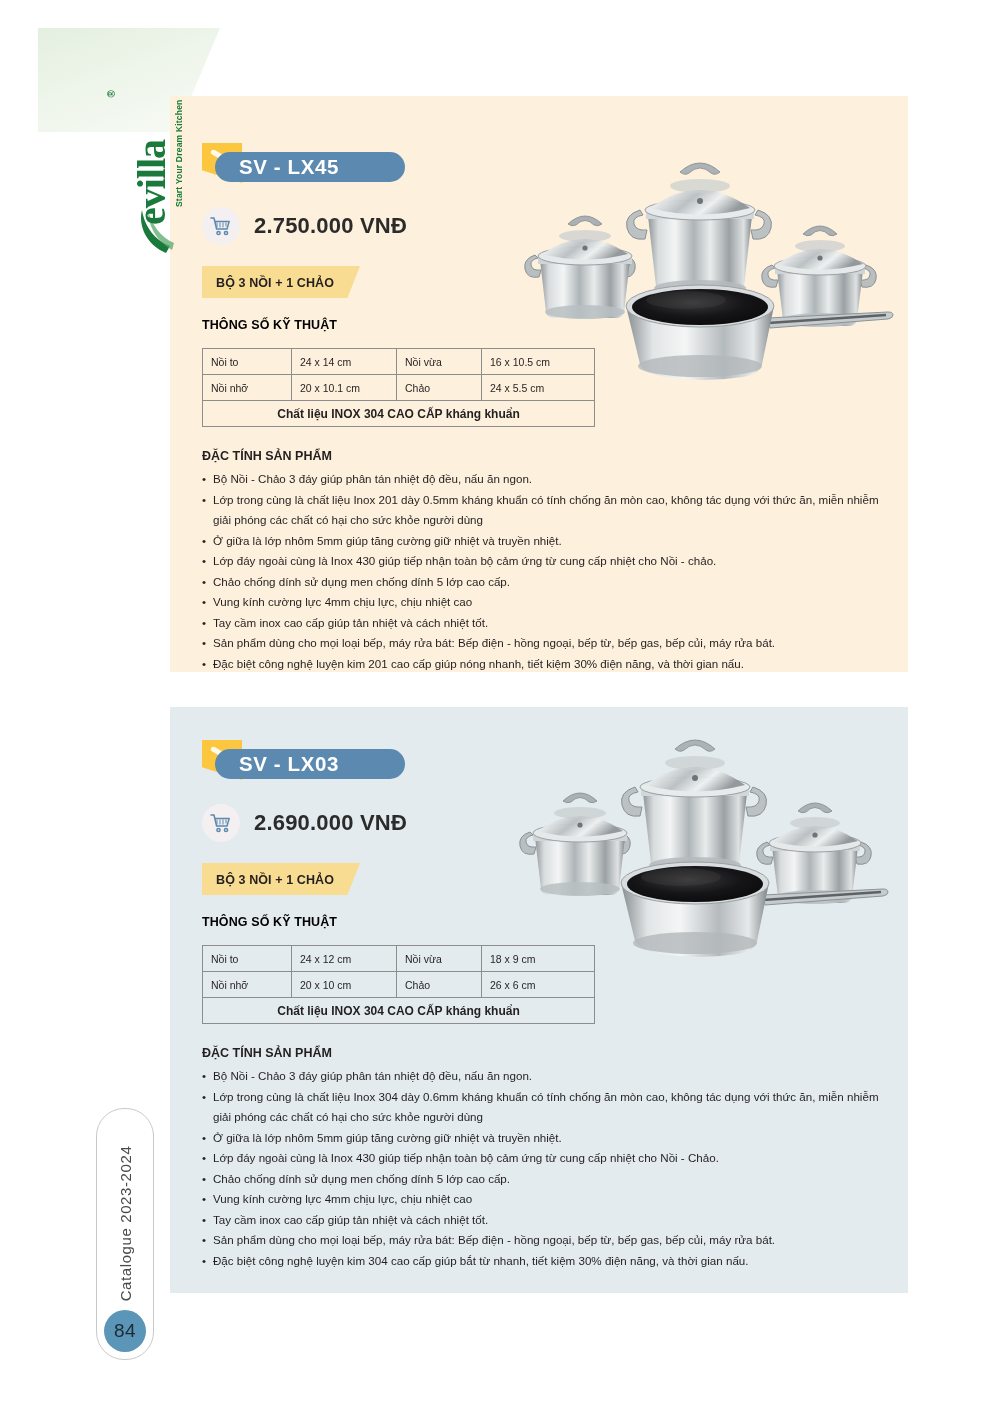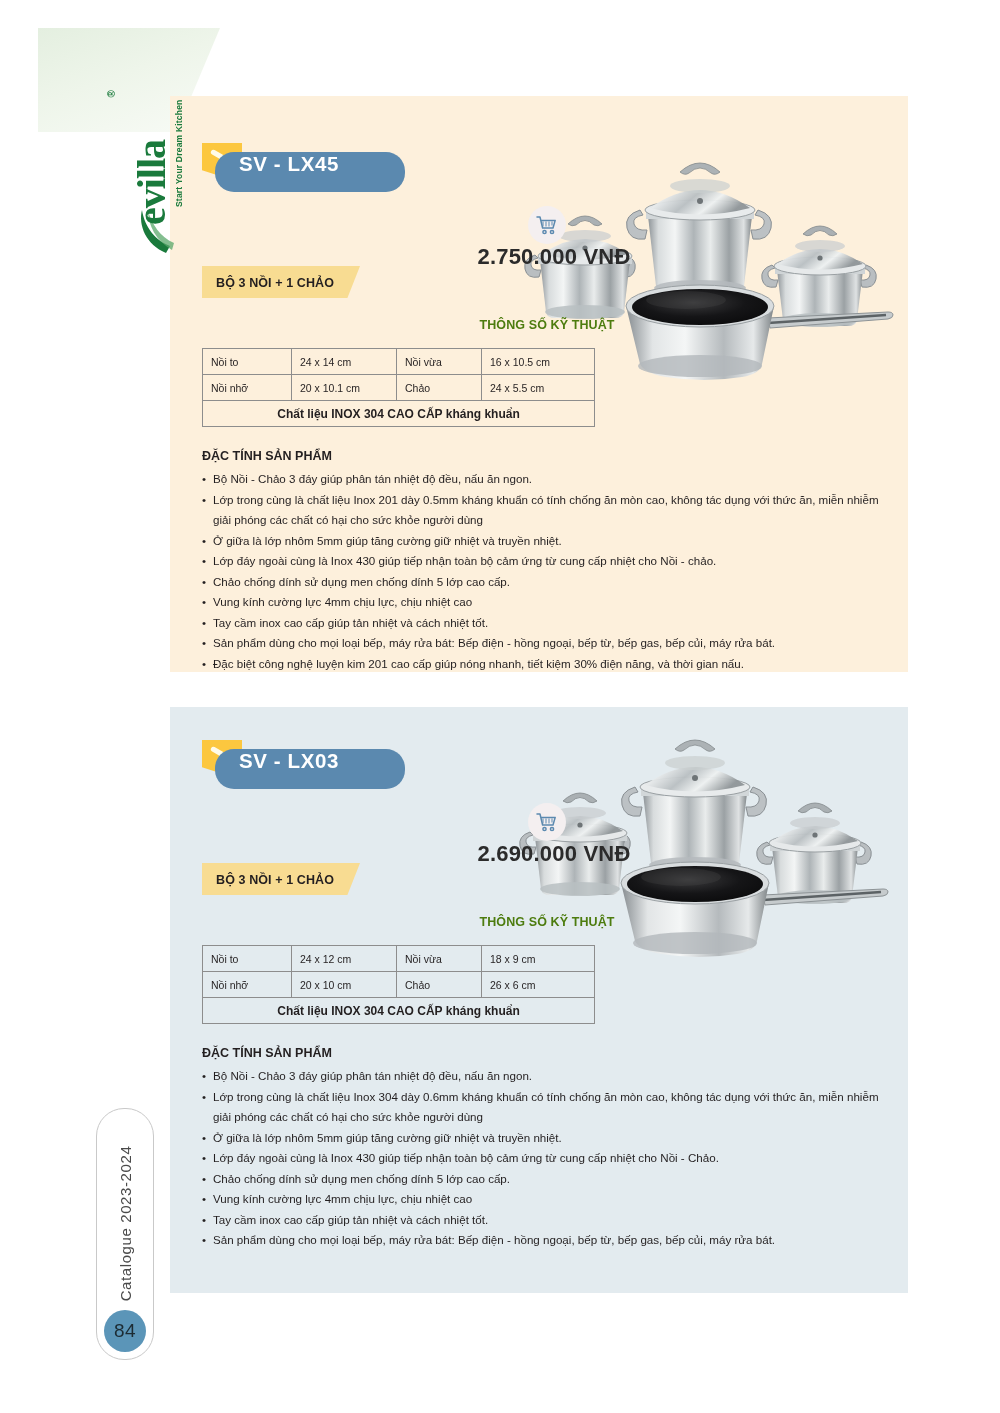--- a/index.html
+++ b/index.html
@@ -91,41 +91,40 @@
   .ribbon::after{
     content:"";
     position:absolute; left:8px; top:10px;
     width:18px; height:5px;
     background:#fffbe9;
     border-radius:3px;
     transform:rotate(30deg);
   }
   .sku-pill{
     position:absolute; left:13px; top:0;
-    height:40px; min-width:140px;
+    height:30px; min-width:140px;
     padding:0 26px 0 24px;
     background:#5b89af;
     border-radius:19px;
-    display:flex; align-items:flex-start;
+    display:flex; align-items:center;
     z-index:2;
   }
   .sku-text{
     color:#ffffff;
     font-size:20.5px;
     font-weight:bold;
     letter-spacing:.6px;
     white-space:nowrap;
   }
 
   
   .price-row{
     display:flex; align-items:center;
     margin-top:14px;
     height:40px;
-    flex-direction:column;
   }
   .cart-circle{
     width:38px; height:38px; border-radius:50%;
     background:#f4eff0;
     display:flex; align-items:center; justify-content:center;
     flex:0 0 auto;
   }
   .cart-circle svg{ display:block; }
   .price-text{
     margin-left:14px;
@@ -146,23 +145,22 @@
     font-size:12.5px; font-weight:bold;
     color:#231f20; letter-spacing:.1px;
     white-space:nowrap;
   }
 
   
   .sec-head{
     margin-top:20px;
     font-size:12.5px;
     font-weight:bold;
-    color:#4d7c0f;
+    color:#000000;
     letter-spacing:.1px;
-    text-align:center;
   }
 
   
   .spec-table{
     margin-top:16px;
     width:326px;
     border-collapse:collapse;
     table-layout:fixed;
   }
   .spec-table td{
@@ -514,20 +512,21 @@
     <div class="feat-head">ĐẶC TÍNH SẢN PHẨM</div>
     <ul class="feat-list">
       <li>Bộ Nồi - Chảo 3 đáy giúp phân tán nhiệt độ đều, nấu ăn ngon.</li>
       <li>Lớp trong cùng là chất liệu Inox 304 dày 0.6mm kháng khuẩn có tính chống ăn mòn cao, không tác dụng với thức ăn, miễn nhiễm giải phóng các chất có hại cho sức khỏe người dùng</li>
       <li>Ở giữa là lớp nhôm 5mm giúp tăng cường giữ nhiệt và truyền nhiệt.</li>
       <li>Lớp đáy ngoài cùng là Inox 430 giúp  tiếp nhận toàn bộ cảm ứng từ cung cấp nhiệt cho Nồi - Chảo.</li>
       <li>Chảo chống dính sử dụng men chống dính 5 lớp cao cấp.</li>
       <li>Vung kính cường lực 4mm chịu lực, chịu nhiệt cao</li>
       <li>Tay cầm inox cao cấp giúp tản nhiệt và cách nhiệt tốt.</li>
       <li>Sản phẩm dùng cho mọi loại bếp, máy rửa bát: Bếp điện - hồng ngoại, bếp từ, bếp gas, bếp củi, máy rửa bát.</li>
+      <li>Đặc biệt công nghệ luyện kim 304 cao cấp giúp bắt từ nhanh, tiết kiệm 30% điện năng, và thời gian nấu.</li>
     </ul>
   </div>
 </section>
 
 <div class="footer-pill">
   <div class="footer-text">Catalogue 2023-2024</div>
   <div class="page-circle">
     <span>84</span>
   </div>
 </div>

